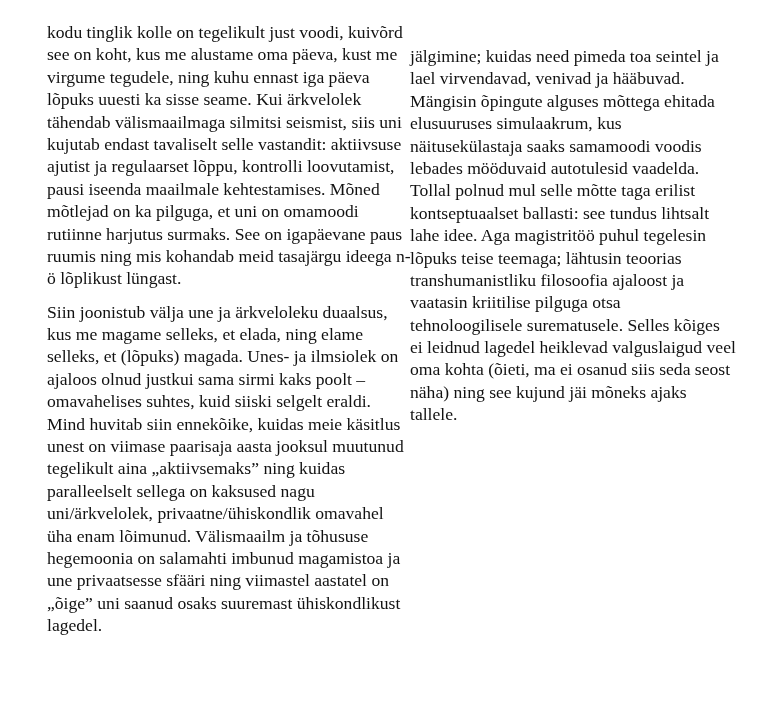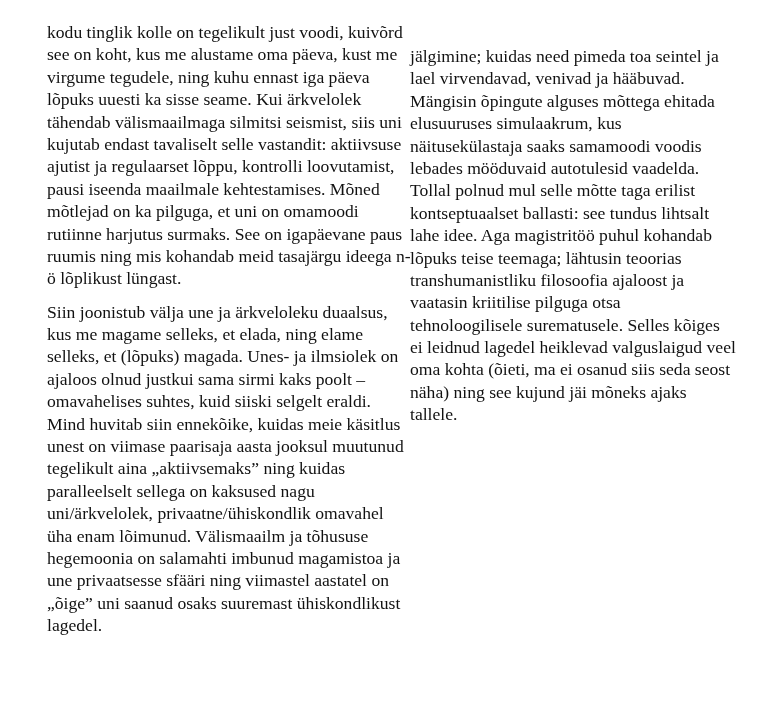--- a/index.html
+++ b/index.html
@@ -89,21 +89,21 @@
   <div class="column col-right">
     <p class="para">
       <span class="line">jälgimine; kuidas need pimeda toa seintel ja</span>
       <span class="line">lael virvendavad, venivad ja hääbuvad.</span>
       <span class="line">Mängisin õpingute alguses mõttega ehitada</span>
       <span class="line">elusuuruses simulaakrum, kus</span>
       <span class="line">näitusekülastaja saaks samamoodi voodis</span>
       <span class="line">lebades mööduvaid autotulesid vaadelda.</span>
       <span class="line">Tollal polnud mul selle mõtte taga erilist</span>
       <span class="line">kontseptuaalset ballasti: see tundus lihtsalt</span>
-      <span class="line">lahe idee. Aga magistritöö puhul kohandab</span>
+      <span class="line">lahe idee. Aga magistritöö puhul tegelesin</span>
       <span class="line">lõpuks teise teemaga; lähtusin teoorias</span>
       <span class="line">transhumanistliku filosoofia ajaloost ja</span>
       <span class="line">vaatasin kriitilise pilguga otsa</span>
       <span class="line">tehnoloogilisele surematusele. Selles kõiges</span>
       <span class="line">ei leidnud lagedel heiklevad valguslaigud veel</span>
       <span class="line">oma kohta (õieti, ma ei osanud siis seda seost</span>
       <span class="line">näha) ning see kujund jäi mõneks ajaks</span>
       <span class="line">tallele.</span>
     </p>
   </div>

